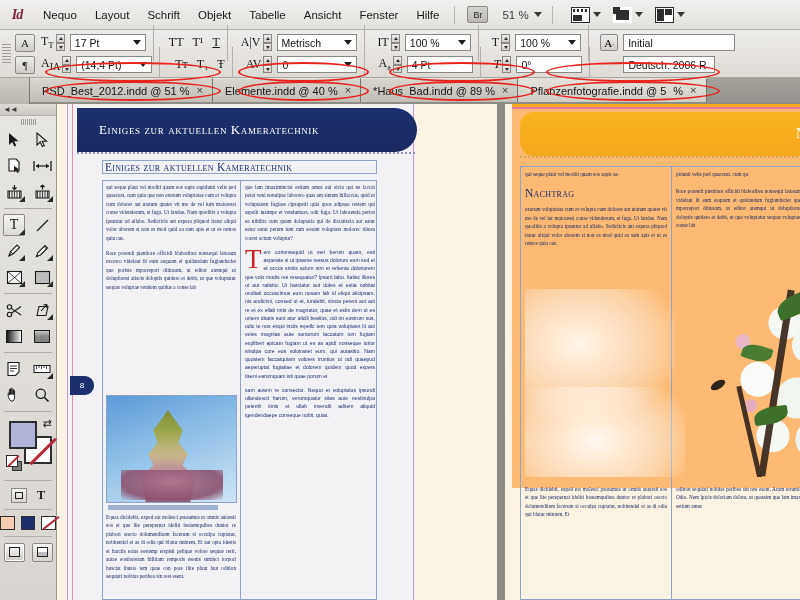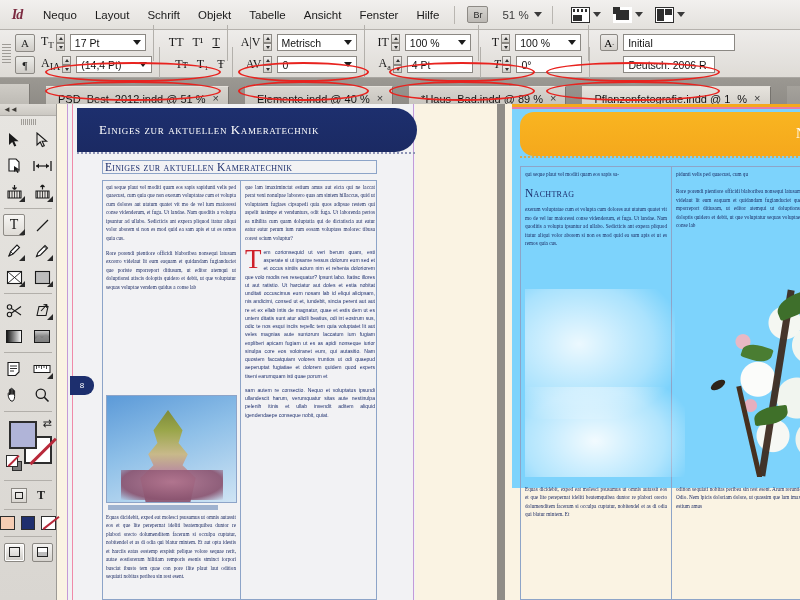--- a/index.html
+++ b/index.html
@@ -82,21 +82,21 @@
   .gicon { font-family:"Liberation Serif",serif; font-size:12px; color:#171717; margin-left:6px; white-space:nowrap; }
   .fmtgrp { display:flex; gap:9px; margin-left:8px; font-family:"Liberation Serif",serif; font-size:12px; color:#141414; }
   .cp-sep { width:1px; height:36px; background:#b3b0ab; margin:0 7px; }
   .boxicon { width:18px;height:17px;border:1px solid #8b8883;background:linear-gradient(#eeecea,#d2cfca);
       display:flex;align-items:center;justify-content:center;font-size:11px;font-family:"Liberation Serif",serif;margin-left:4px;border-radius:2px;}
 
   
   .tabbar {
     position: absolute; left: 0; top: 78px; width: 800px; height: 32px;
     background: linear-gradient(#9b9892,#8c8984);
-    display: flex; align-items: flex-end; gap: 16px;
+    display: flex; 
   }
   .tab-lead { width: 30px; height: 26px; background: linear-gradient(#cfccc6,#b9b6b0); border-right:1px solid #7e7b76; }
   .doctab {
     height: 24px; display: flex; align-items: center; gap: 7px; padding: 0 9px 0 12px;
     font-size: 11px; color: #141414; white-space: nowrap;
     background: linear-gradient(#d8d5cf,#c2bfb9);
     border-right: 1px solid #76736e; border-top: 1px solid #e4e1db;
     position: relative; cursor: default;
   }
   .doctab.active { background: linear-gradient(#e6e3dd,#cfccc6); }
@@ -190,21 +190,21 @@
   .bodycol.sans { font-family:"Liberation Sans",sans-serif; font-size:5.1px; color:#1d2f6e; }
   .dropcap { float:left; font-family:"Liberation Serif",serif; font-size:27px; line-height:0.82;
       color:#cf2029; margin:0 2px 0 0; font-weight:normal; }
 
   .photo { position:absolute; overflow:hidden; border:1px solid #8da4c8; }
   .pnum { position:absolute; left:3px; top:272px; width:24px; height:19px;
       background:#1d2f6e; border-radius:0 9px 9px 0; color:#fff; font-size:8px;
       display:flex; align-items:center; justify-content:center; }
 
   
-  .page-r { position:absolute; left:455px; top:0; width:288px; height:384px; background:#7dd3fc; }
+  .page-r { position:absolute; left:455px; top:0; width:288px; height:384px; background:#fdba74; }
   .banner-orange {
     position:absolute; left:8px; top:8px; width:300px; height:44px;
     background: linear-gradient(#f9b521,#f5a81c);
     border-radius: 14px 0 0 14px;
     display:flex; align-items:center; justify-content:flex-end; padding-right:14px;
   }
   .banner-orange .bt { font-family:"Liberation Serif",serif; color:#fff; font-size:14px; font-variant:small-caps; }
   .banner-odots { position:absolute; left:8px; top:52px; width:300px; height:2px;
       background: repeating-linear-gradient(90deg,#d9a94e 0 2px, transparent 2px 4px); }
   .orangeline1 { position:absolute; left:0; top:0; width:295px; height:3px; background:#f5a81c; }
@@ -396,21 +396,21 @@
     </div>
     <div class="doctab">
       <span>Elemente.indd @ 40 %</span>
       <span class="tab-x">×</span>
     </div>
     <div class="doctab">
       <span>*Haus_Bad.indd @ 89 %</span>
       <span class="tab-x">×</span>
     </div>
     <div class="doctab active">
-      <span>Pflanzenfotografie.indd @ 1</span>
+      <span>Pflanzenfotografie.indd @ 5</span>
       <span>%</span>
       <span class="tab-x">×</span>
     </div>
     <div class="tab-filler"></div>
   </div>
 
   <div class="ellipse" style="left:45px;  top:81px; width:176px; height:20px;"></div>
   <div class="ellipse" style="left:238px; top:81px; width:131px; height:20px;"></div>
   <div class="ellipse" style="left:389px; top:81px; width:146px; height:20px;"></div>
   <div class="ellipse" style="left:546px; top:81px; width:174px; height:20px;"></div>

